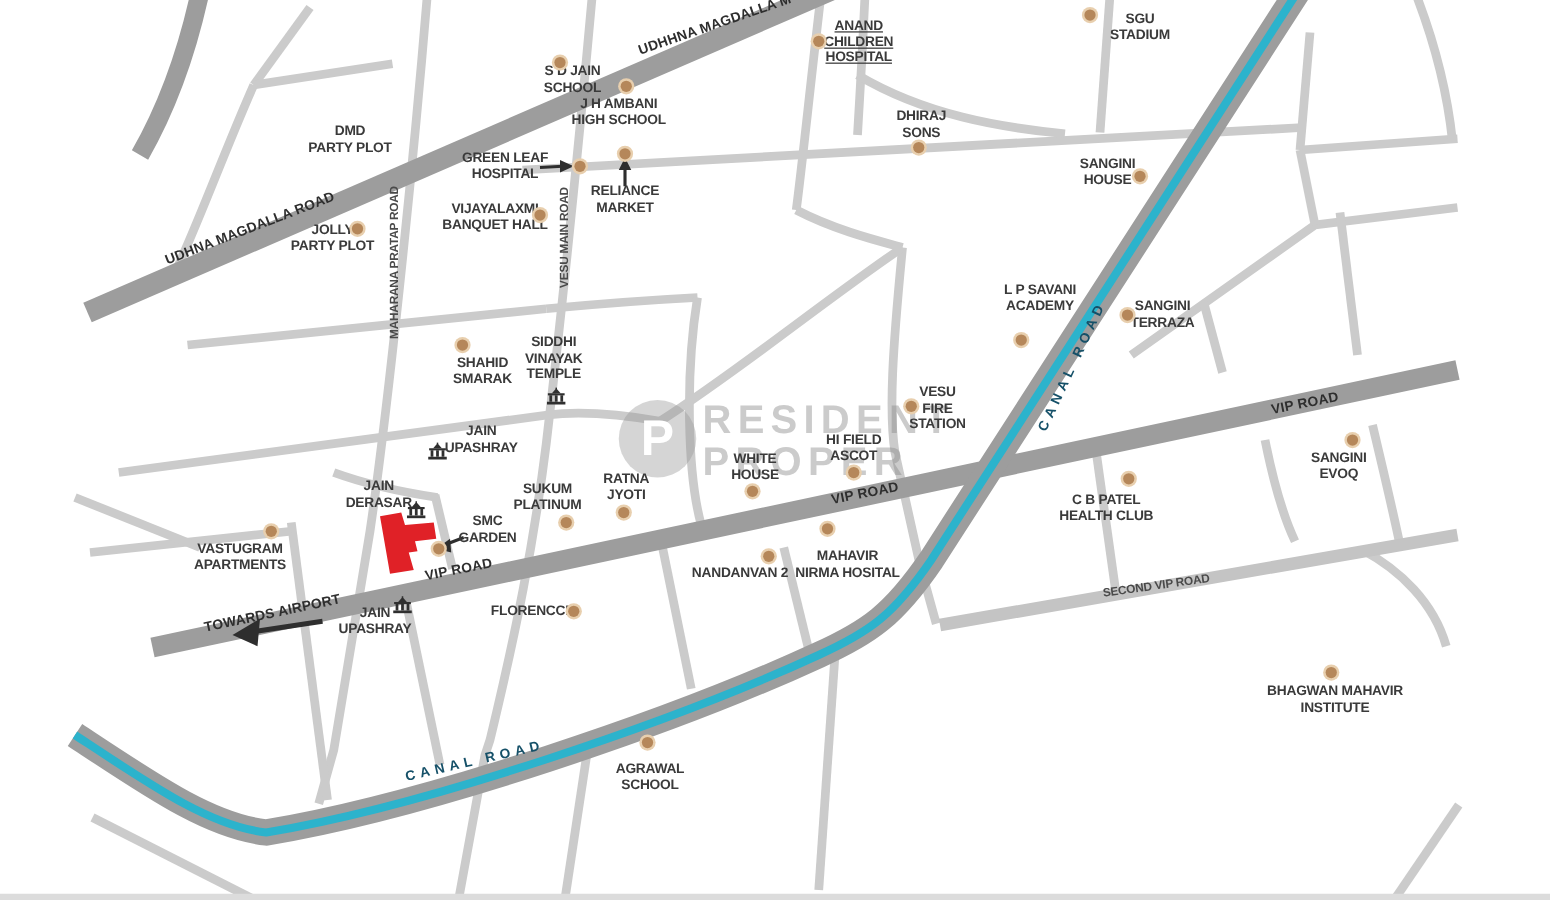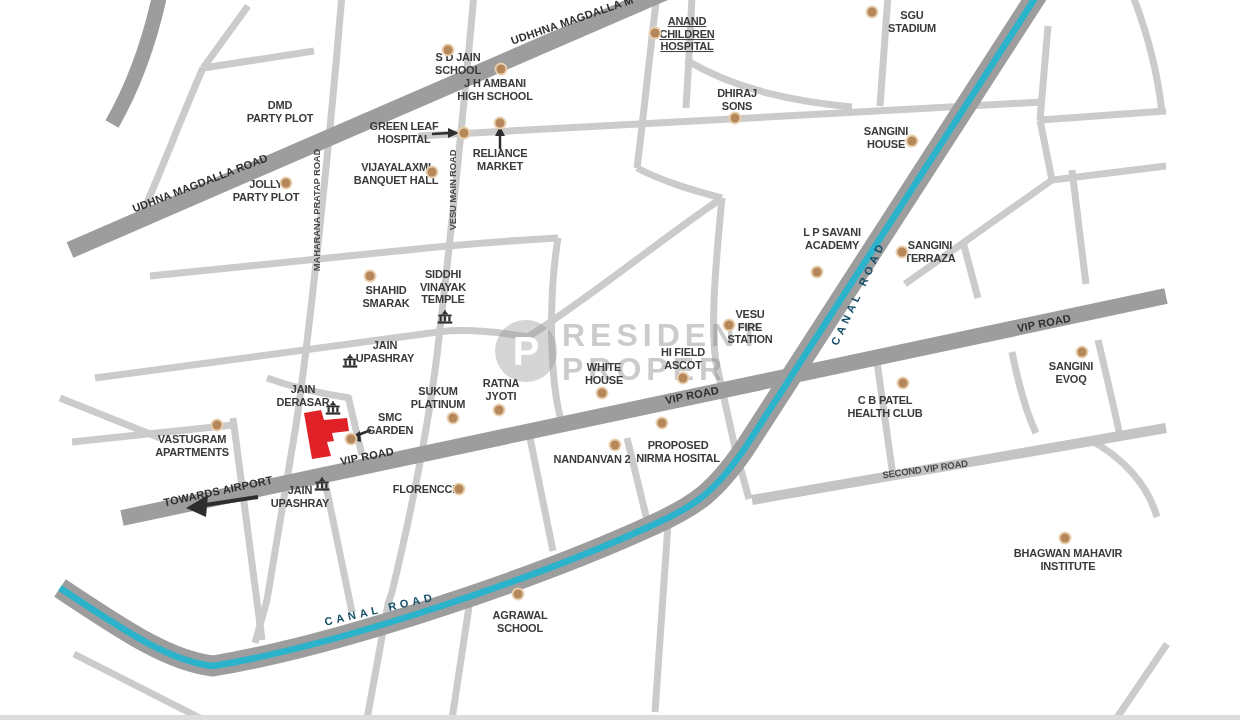--- a/index.html
+++ b/index.html
@@ -230,21 +230,21 @@
 GARDEN</div>
       <span class="dot" style="left: 351px; top: 439px;"></span>
       <div class="place" style="left: 885px; top: 407px;">C B PATEL
 HEALTH CLUB</div>
       <span class="dot" style="left: 903px; top: 383px;"></span>
       <div class="place" style="left: 192px; top: 446px;">VASTUGRAM
 APARTMENTS</div>
       <span class="dot" style="left: 217px; top: 425px;"></span>
       <div class="place" style="left: 592px; top: 459px;">NANDANVAN 2</div>
       <span class="dot" style="left: 615px; top: 445px;"></span>
-      <div class="place" style="left: 678px; top: 452px;">PROPOSED
+      <div class="place" style="left: 678px; top: 452px;">MAHAVIR
 NIRMA HOSITAL</div>
       <span class="dot" style="left: 662px; top: 423px;"></span>
       <div class="place" style="left: 300px; top: 497px;">JAIN
 UPASHRAY</div>
       <span class="temple" style="left: 322px; top: 484px;">
       <svg width="15" height="14" viewBox="0 0 15 14" fill="#2f2f2f">
         <rect x="0" y="11.4" width="15" height="2.2"></rect>
         <rect x="2" y="6.2" width="2.2" height="5.2"></rect>
         <rect x="6.4" y="6.2" width="2.2" height="5.2"></rect>
         <rect x="10.8" y="6.2" width="2.2" height="5.2"></rect>

